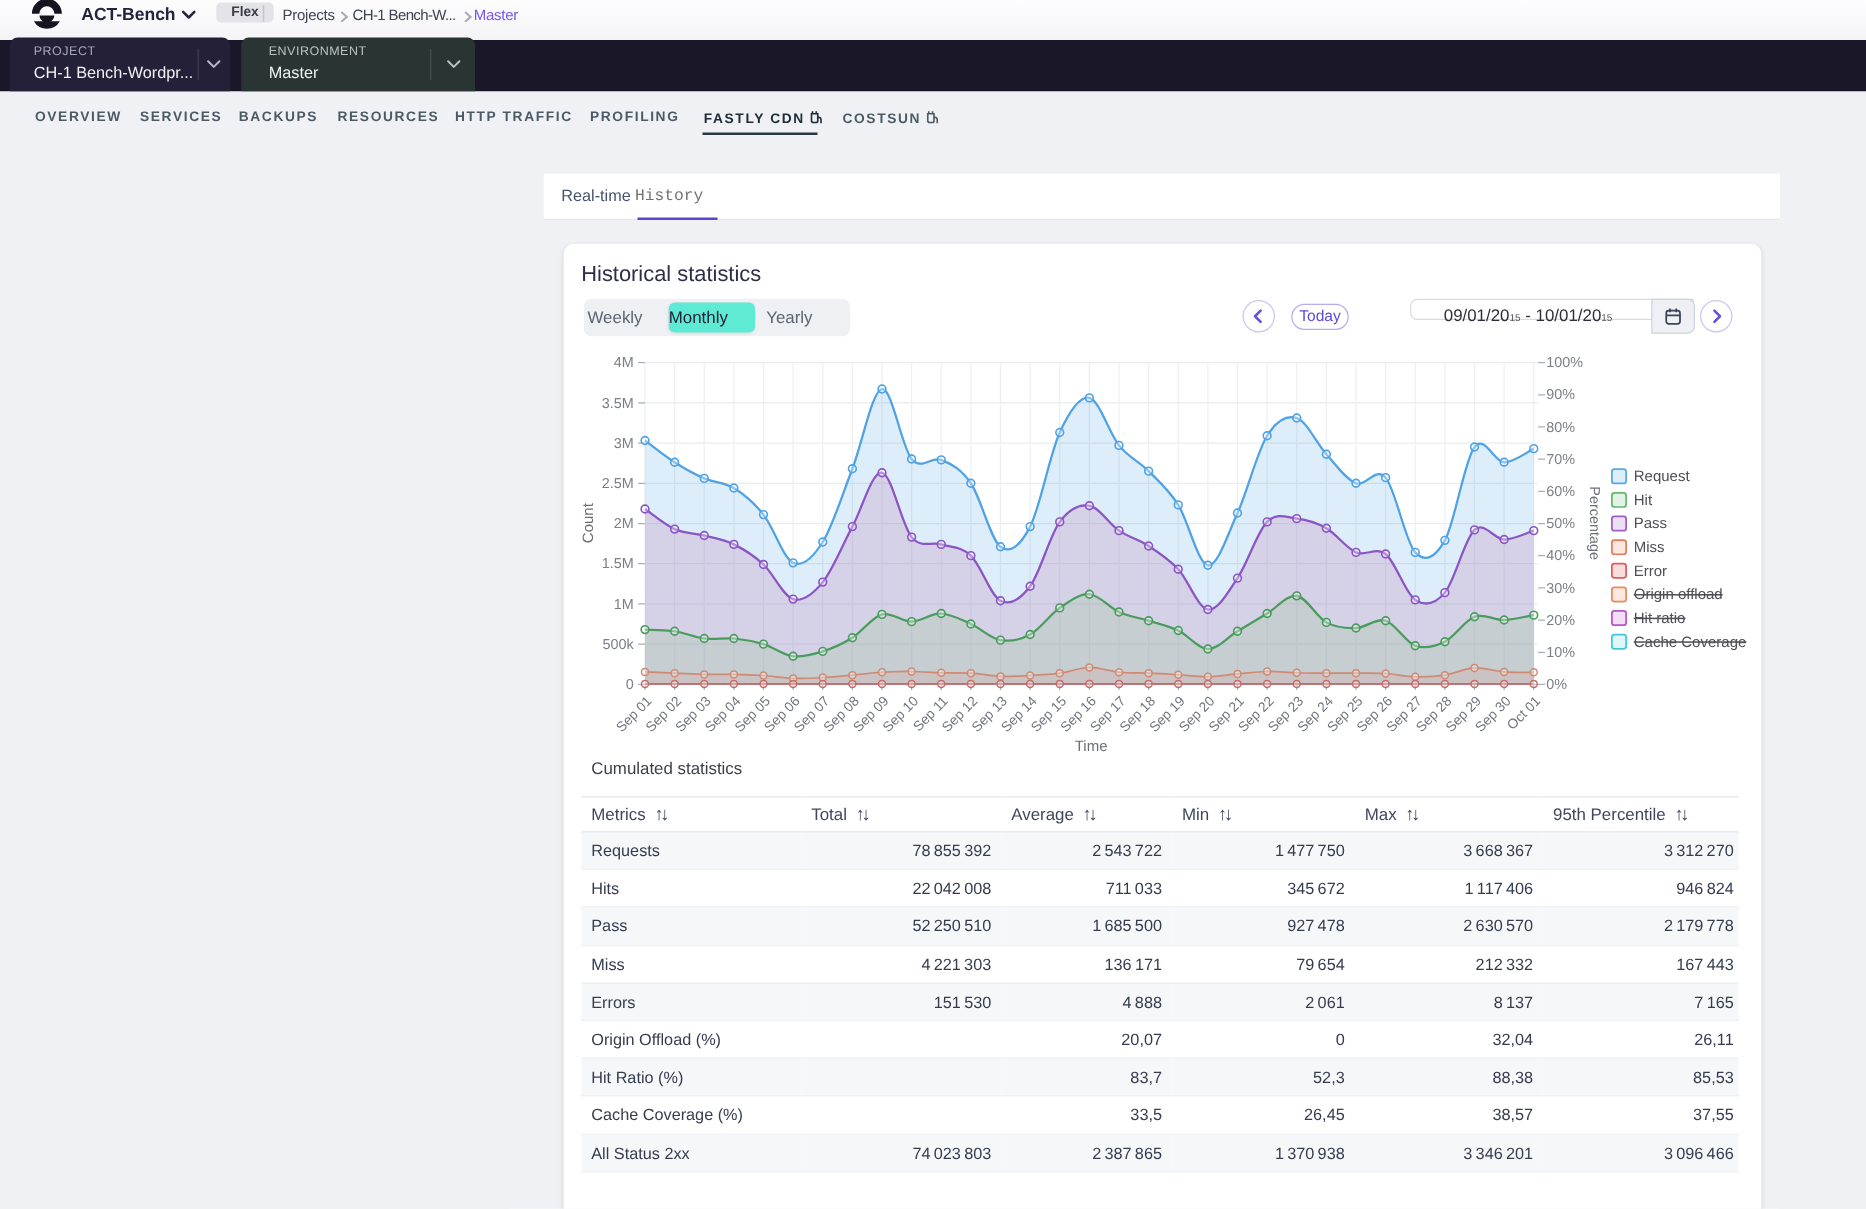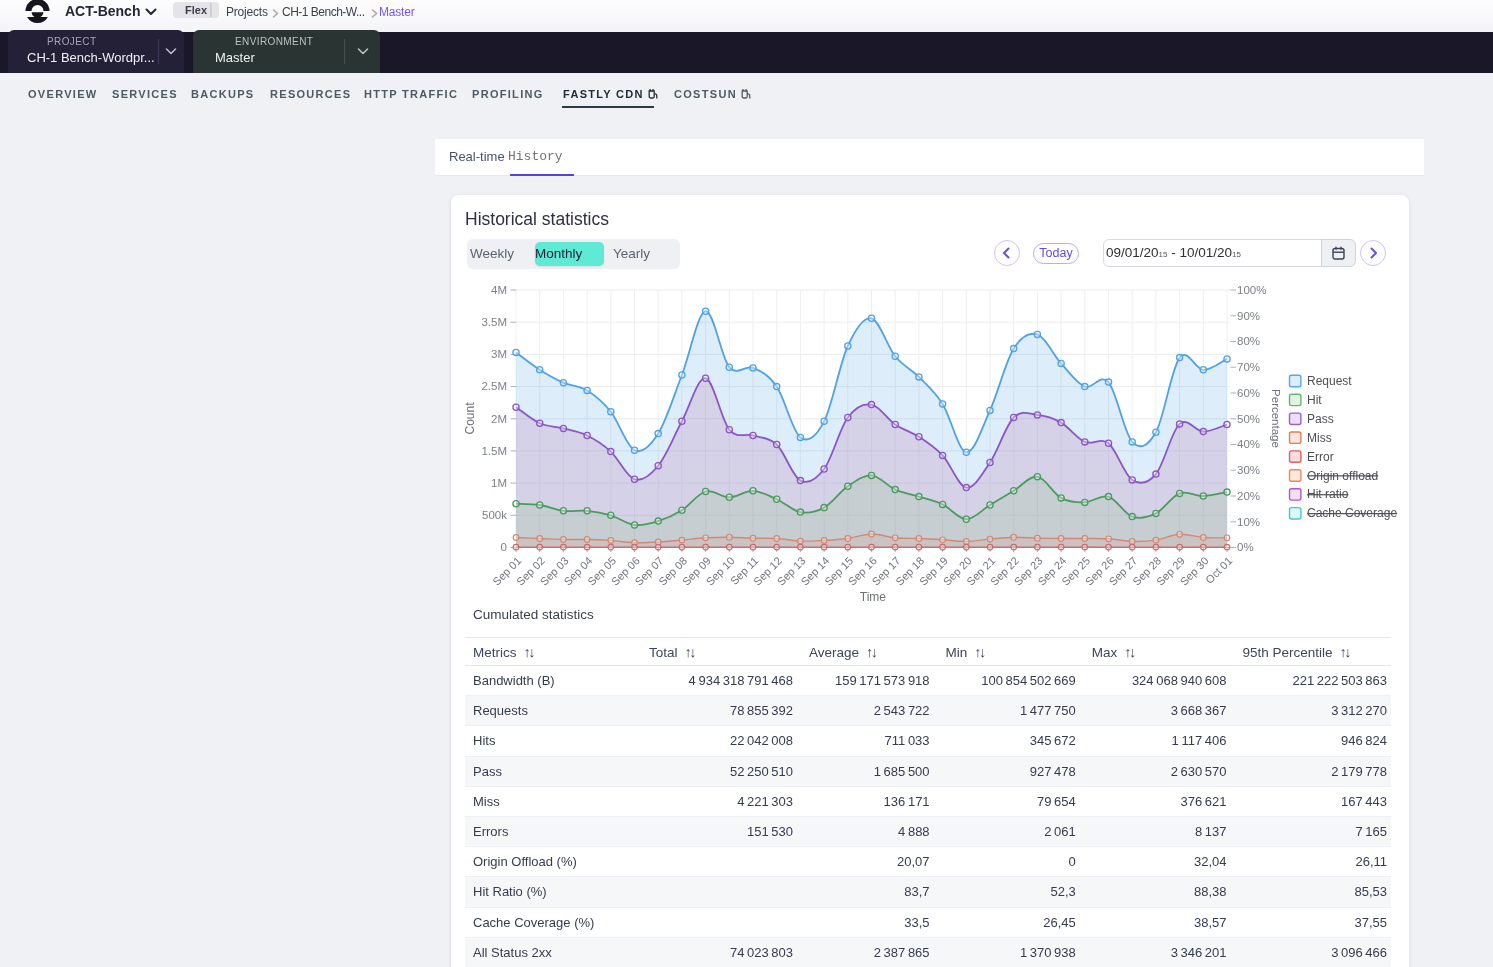--- a/index.html
+++ b/index.html
@@ -18,21 +18,21 @@
 .bc.proj { left:226px;text-align:center; }
 .bc.ch1 { left:282px; letter-spacing:-0.5px; }
 .bc.master { left:379px; color:#7757f0; }
 .bc-chev { position:absolute; top:8px; }
 
 
 .darkbar { position:absolute; left:0; top:32px; width:1493px; height:41px; background:#1a1729; }
 .selbox { position:absolute; top:30px; height:43px; border-radius:6px 6px 0 0; }
 .selbox .divider { position:absolute; right:25px; top:9px; bottom:9px; width:1px; }
 .selbox .chev { position:absolute; right:7px; top:18px; }
-.selbox .lab { position:absolute; left:19px; top:6px; font-size:10px; letter-spacing:.4px;margin-left:20px; }
+.selbox .lab { position:absolute; left:19px; top:6px; font-size:10px; letter-spacing:.4px; }
 .selbox .val { position:absolute; left:19px; top:20px; font-size:13px; white-space:nowrap; }
 .projbox { left:8px; width:176px; background:#242038; }
 .projbox .lab { color:#a6a6ba; }
 .projbox .val { color:#f0f0f6; }
 .projbox .divider { background:#403b58; }
 .envbox { left:193px; width:187px; background:#2a3433; }
 .envbox .lab { left:22px; color:#b9c2c0; }
 .envbox .val { left:22px; color:#eef2f0; }
 .envbox .divider { background:#46504e; right:35px; }
 
@@ -58,21 +58,21 @@
 .segbtn { position:absolute; top:3px; height:24px; text-align:left; font-size:13.5px; color:#5c6370; line-height:24px; }
 .segbtn.b1 { left:3px; width:69px; }
 .segbtn.b2 { left:68px; width:69px; background:#5eead4; border-radius:5px; color:#1f2036; font-weight:400; box-shadow:0 1px 2px rgba(0,0,0,.08); }
 .segbtn.b3 { left:146px; width:69px; }
 
 
 .circlebtn { position:absolute; top:45px; width:26px; height:26px; border:1px solid #cdc5f1; border-radius:50%; background:#fff; }
 .circlebtn.l { left:543px; }
 .circlebtn.r { left:909px; }
 .todaybtn { position:absolute; left:582px; top:48px; width:46px; height:21px; border:1px solid #b9abee; border-radius:11px; font-size:12.5px; color:#5f4cd8; text-align:center; line-height:19px; background:#fff; }
-.dateinput { position:absolute; left:652px; top:44px; width:227px; height:28px; border:1px solid #d9d9e1; border-radius:6px 0 0 6px; background:#fff; font-size:13.5px; color:#2f2f3a; line-height:26px; padding-left:2px; }
+.dateinput { position:absolute; left:677px; top:44px; width:227px; height:17px; border:1px solid #d9d9e1; border-radius:6px 0 0 6px; background:#fff; font-size:13.5px; color:#2f2f3a; line-height:26px; padding-left:26px; }
 .dateinput .yr { font-size:8px; color:#555; }
 .calbox { position:absolute; left:870px; top:44px; width:35px; height:28px; background:#eef0f4; border:1px solid #ccd4e0; border-radius:0 6px 6px 0; }
 
 .chartwrap { position:absolute; left:0; top:80px; width:958px; height:330px; }
 
 .cumtitle { position:absolute; left:22px; top:412px; font-size:13.5px; color:#3a3f4a; }
 
 
 table.stats { position:absolute; left:14px; top:442px; width:926px; border-collapse:collapse; table-layout:fixed; font-size:13px; color:#363c50; }
 table.stats th { font-weight:400; text-align:left; height:28px; border-top:1px solid #e4e6eb; border-bottom:1px solid #e4e6eb; padding:0 8px; color:#3d465c; font-size:13.5px; }
@@ -513,28 +513,20 @@
       <tr>
         <th>Metrics<span class="sorticon">↑↓</span></th>
         <th>Total<span class="sorticon">↑↓</span></th>
         <th>Average<span class="sorticon">↑↓</span></th>
         <th>Min<span class="sorticon">↑↓</span></th>
         <th>Max<span class="sorticon">↑↓</span></th>
         <th>95th Percentile<span class="sorticon">↑↓</span></th>
       </tr>
     </thead>
     <tbody>
-      <tr>
-          <td>Bandwidth (B)</td>
-          <td class="num">4 934 318 791 468</td>
-          <td class="num">159 171 573 918</td>
-          <td class="num">100 854 502 669</td>
-          <td class="num">324 068 940 608</td>
-          <td class="num">221 222 503 863</td>
-        </tr>
       <tr class="odd">
           <td>Requests</td>
           <td class="num">78 855 392</td>
           <td class="num">2 543 722</td>
           <td class="num">1 477 750</td>
           <td class="num">3 668 367</td>
           <td class="num">3 312 270</td>
         </tr>
       <tr>
           <td>Hits</td>
@@ -550,21 +542,21 @@
           <td class="num">1 685 500</td>
           <td class="num">927 478</td>
           <td class="num">2 630 570</td>
           <td class="num">2 179 778</td>
         </tr>
       <tr>
           <td>Miss</td>
           <td class="num">4 221 303</td>
           <td class="num">136 171</td>
           <td class="num">79 654</td>
-          <td class="num">376 621</td>
+          <td class="num">212 332</td>
           <td class="num">167 443</td>
         </tr>
       <tr class="odd">
           <td>Errors</td>
           <td class="num">151 530</td>
           <td class="num">4 888</td>
           <td class="num">2 061</td>
           <td class="num">8 137</td>
           <td class="num">7 165</td>
         </tr>

